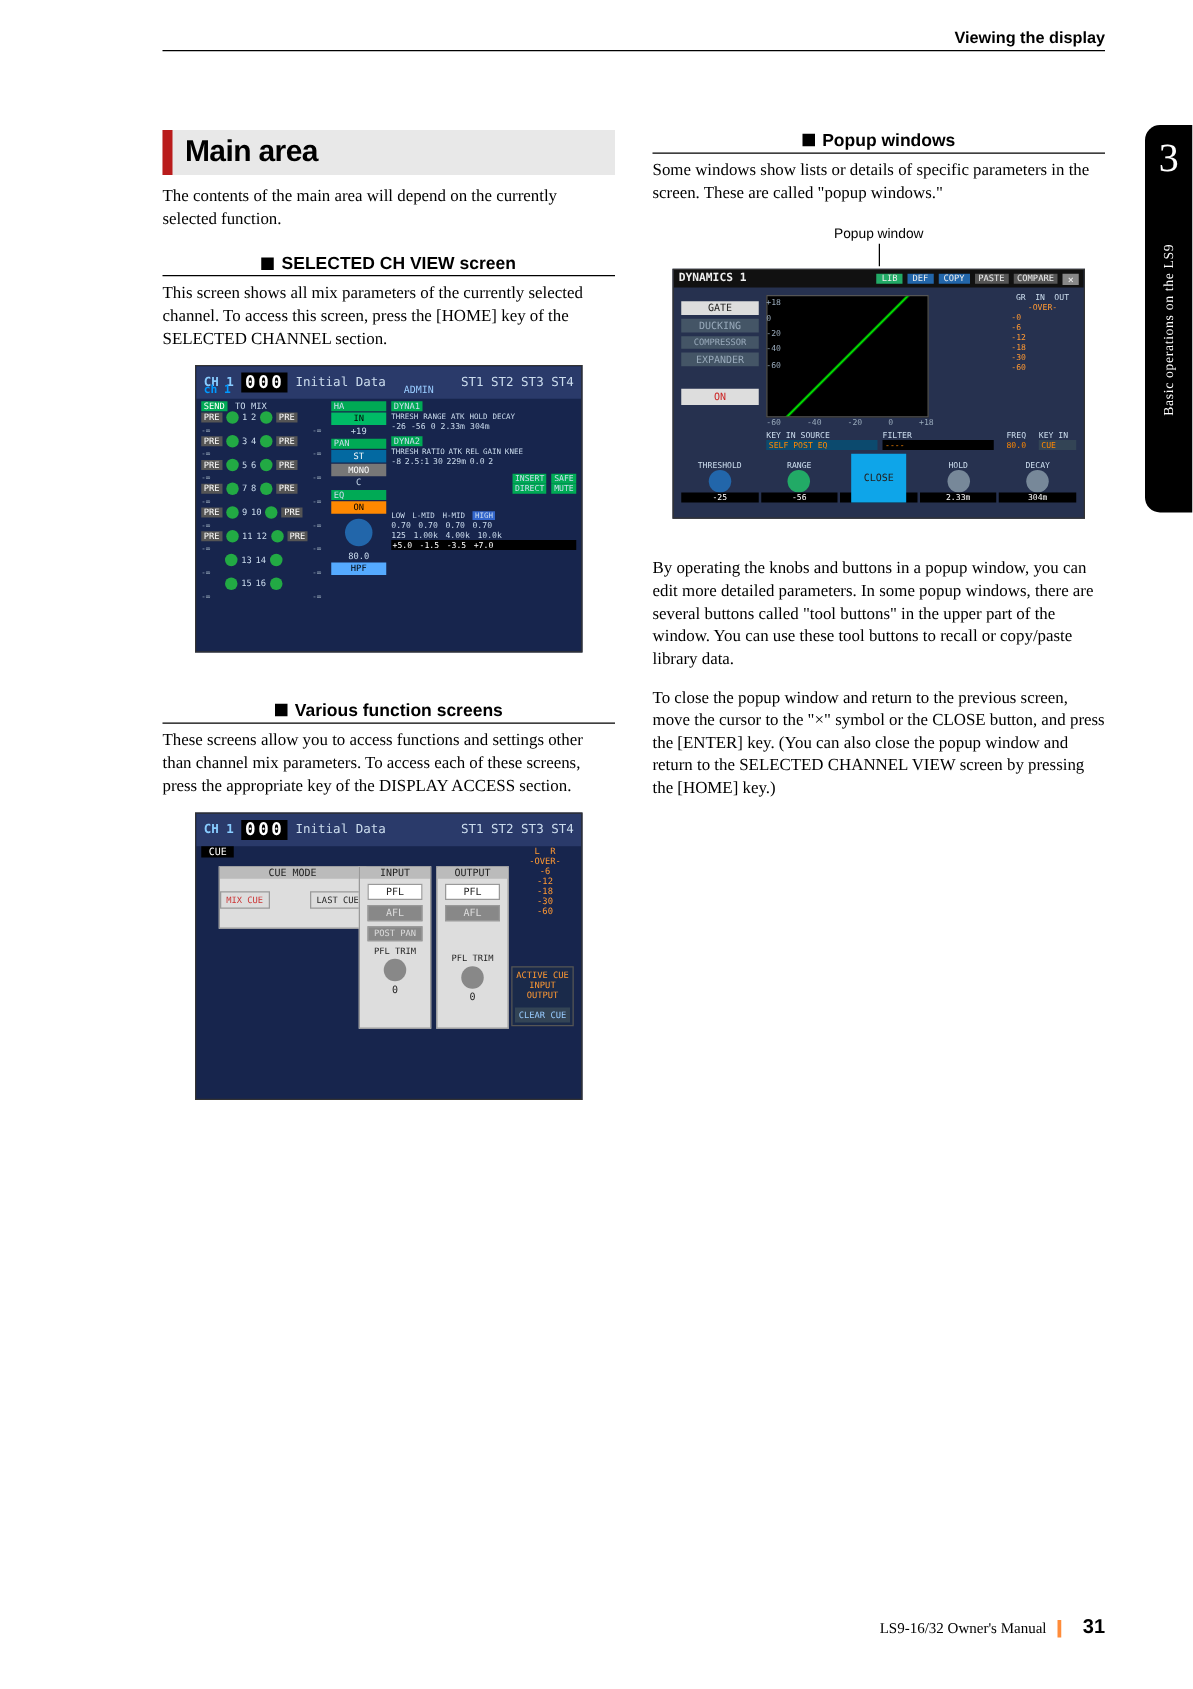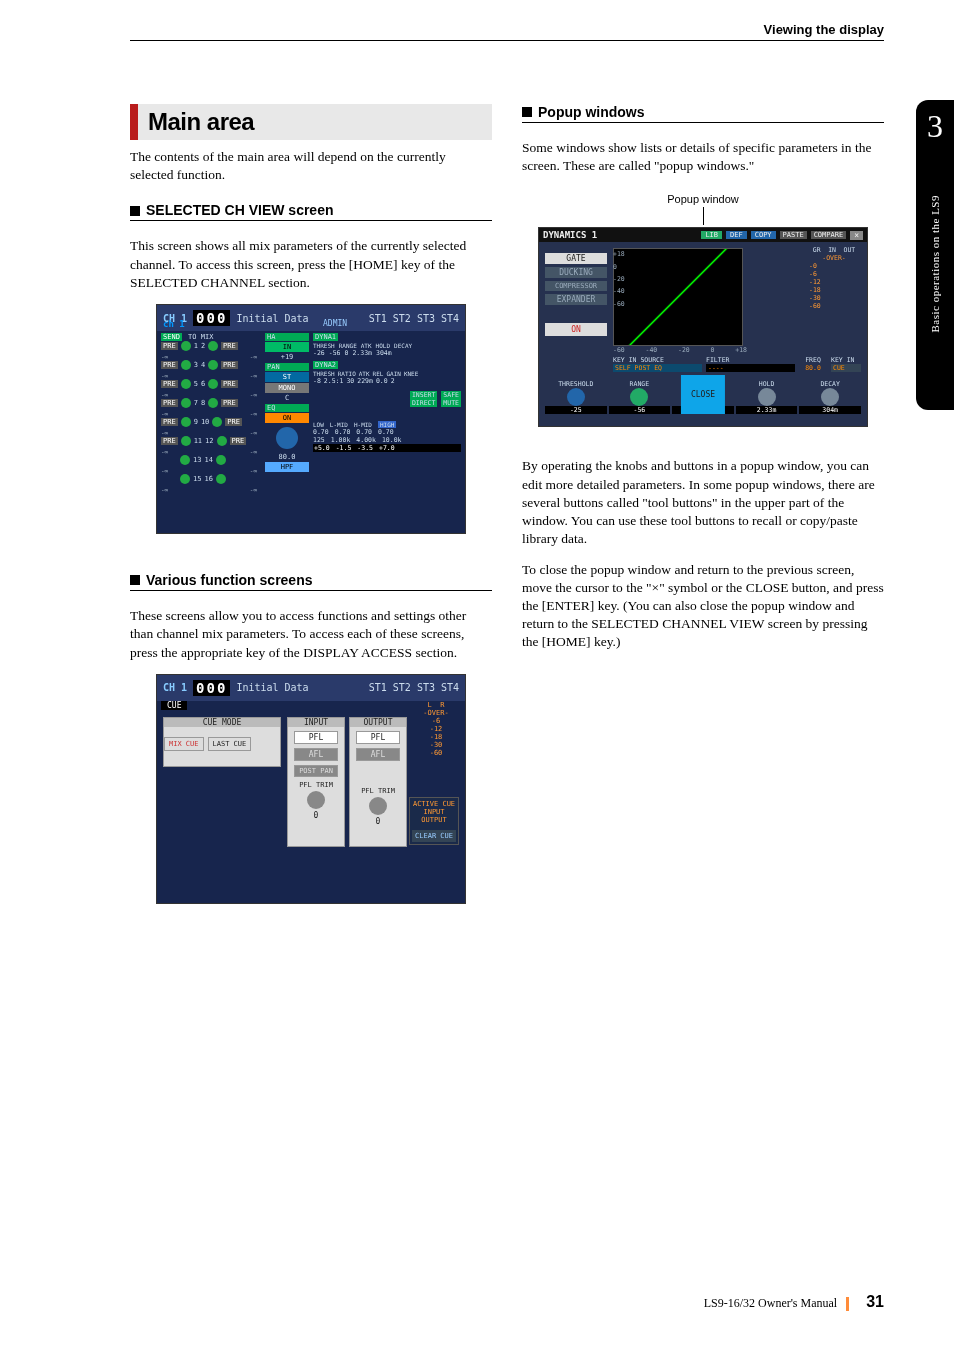--- a/index.html
+++ b/index.html
@@ -78,23 +78,24 @@
   .body-text {
     font-size: 13.5px;
     line-height: 1.35;
     margin-bottom: 12px;
   }
   .subhead {
     font-family: Arial, sans-serif;
     font-weight: bold;
     font-size: 14px;
     margin-top: 18px;
-    margin-bottom: 16px;
+    margin-bottom: 4px;
     border-bottom: 1px solid #000;
     padding-bottom: 2px;
+    text-align: center;
   }
   .bullet { display:inline-block; width:10px; height:10px; background:#000; margin-right:6px; vertical-align:middle; position:relative; top:-1px; }
   .fig {
     margin: 10px auto 38px auto;
     display: block;
   }
   .fig-placeholder {
     background: #17254d;
     border: 1px solid #333;
     position: relative;
@@ -385,23 +386,23 @@
         <span style="color:#8cf;font-weight:bold">CH 1</span>
         <span class="digits">000</span>
         <span>Initial Data</span>
         <span style="margin-left:auto">ST1</span>
         <span>ST2</span>
         <span>ST3</span>
         <span>ST4</span>
       </div>
       <div style="position:absolute;top:26px;left:4px;background:#000;color:#fff;font-size:8px;padding:0 6px">CUE</div>
 
-      <div class="panel" style="left:6px;top:42px;width:118px;height:50px;text-align:center">
+      <div class="panel" style="left:18px;top:42px;width:118px;height:50px;text-align:center">
         <div style="background:#bbb;font-size:8px">CUE MODE</div>
-        <div style="display:flex;justify-content:flex-start;gap:4px;margin-top:10px">
+        <div style="display:flex;justify-content:space-between;gap:4px;margin-top:10px">
           <div style="border:1px solid #999;padding:2px 4px;color:#c33;font-size:7px">MIX CUE</div>
           <div style="border:1px solid #999;padding:2px 4px;font-size:7px">LAST CUE</div>
         </div>
       </div>
 
       <div class="panel" style="left:130px;top:42px;width:58px;height:130px;text-align:center">
         <div style="background:#bbb">INPUT</div>
         <div style="border:1px solid #999;margin:4px 6px;padding:1px;background:#fff">PFL</div>
         <div style="border:1px solid #999;margin:4px 6px;padding:1px;background:#888;color:#ddd">AFL</div>
         <div style="border:1px solid #999;margin:4px 6px;padding:1px;background:#888;color:#ddd;font-size:7px">POST PAN</div>

